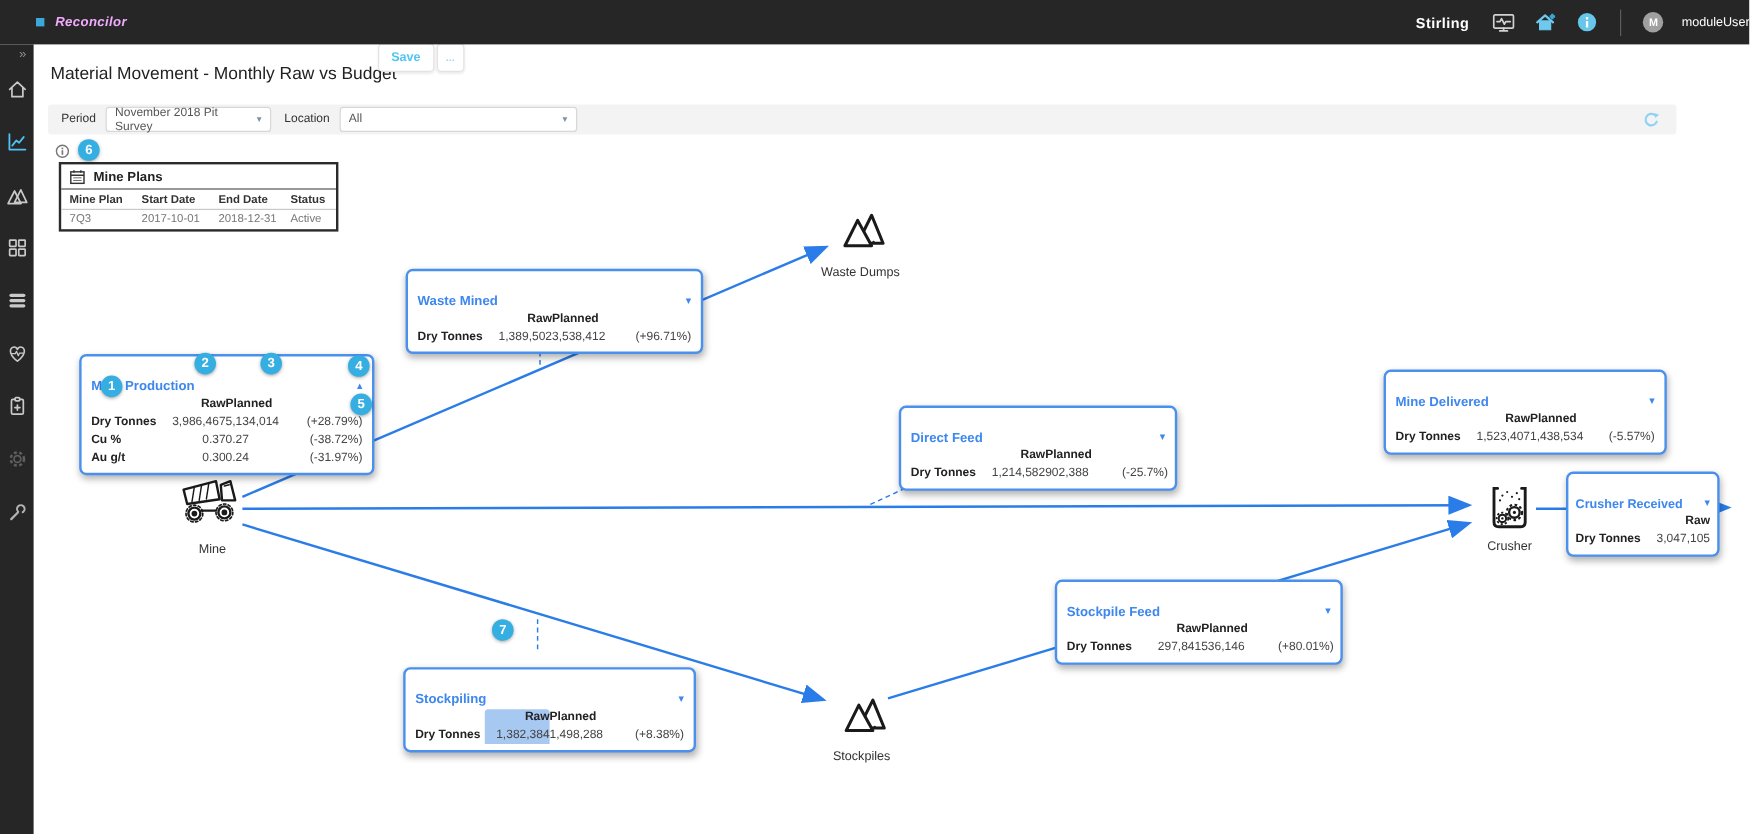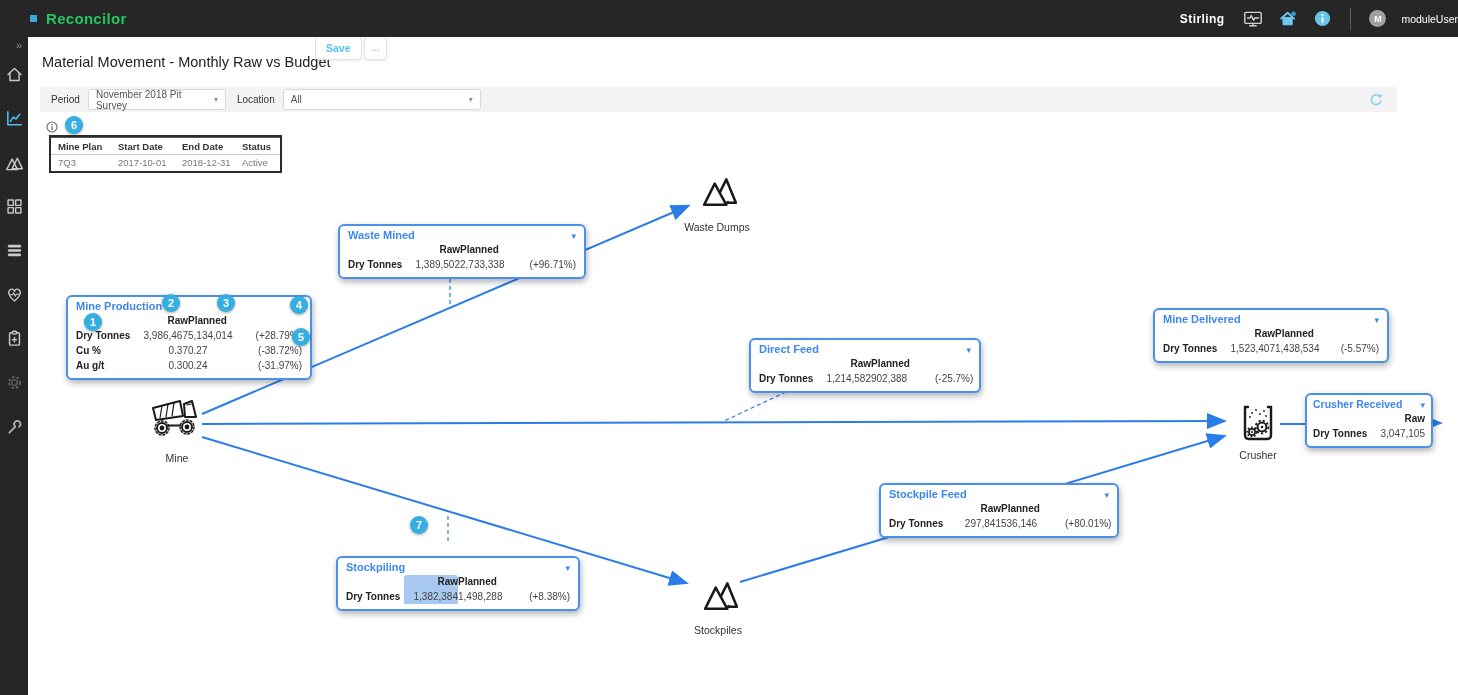--- a/index.html
+++ b/index.html
@@ -1,21 +1,21 @@
 <!DOCTYPE html>
 <html><head>
 <meta charset="utf-8">
 <style>
   html,body{margin:0;padding:0;background:#fff;font-family:"Liberation Sans",sans-serif;}
   #app{position:relative;width:1458px;height:695px;overflow:hidden;background:#fff;}
 
   
   .topbar{position:absolute;left:0;top:0;width:100%;height:37px;background:#262626;display:flex;align-items:center;z-index:10;}
   .brand-square{width:7px;height:7px;background:#39A9DC;margin-left:30px;margin-right:9px;}
-  .brand{color:#22c55e;font-size:15px;font-weight:bold;letter-spacing:.3px;}
+  .brand{color:#f0abfc;font-size:11px;font-weight:bold;letter-spacing:.3px;font-style:italic;}
   .topbar-right{margin-left:auto;display:flex;align-items:center;gap:15px;}
   .site-name{color:#fff;font-weight:bold;font-size:12px;letter-spacing:.4px;margin-right:4px;}
   .tb-icon{display:flex;align-items:center;cursor:pointer;}
   .tb-divider{width:1px;height:22px;background:#5c5c5c;margin:0 3px;}
   .avatar{width:17px;height:17px;border-radius:50%;background:#a0a0a0;color:#fff;font-size:9px;font-weight:bold;display:flex;align-items:center;justify-content:center;}
   .username{color:#fff;font-size:10.5px;}
 
   
   .sidebar{position:absolute;left:0;top:37px;width:28px;height:658px;background:#262626;display:flex;flex-direction:column;align-items:center;z-index:9;}
   .sb-chevrons{color:#8f8f8f;font-size:11px;align-self:flex-end;margin:3px 6px 14px 0;line-height:1;cursor:pointer;}
@@ -41,21 +41,21 @@
   .mp-head{display:flex;border-top:1px solid #555;padding:3px 7px 2px;font-size:9.5px;font-weight:bold;color:#333;}
   .mp-row{display:flex;border-top:1px solid #c9c9c9;padding:2px 7px 3px;font-size:9.5px;color:#777;}
   .mpc0{width:60px;}.mpc1{width:64px;}.mpc2{width:60px;}.mpc3{flex:1;}
 
   
   svg.lines{position:absolute;left:0;top:0;z-index:1;}
   .node-icon{position:absolute;z-index:2;cursor:pointer;}
   .node-label{position:absolute;z-index:2;font-size:10.5px;color:#333;text-align:center;}
 
   .card{position:absolute;z-index:3;background:#fff;border:2px solid #4A90ED;border-radius:6px;box-shadow:1px 3px 6px rgba(0,0,0,.3);padding:3px 8px 5px;white-space:nowrap;}
-  .card-head{display:flex;align-items:flex-end;justify-content:space-between;margin-bottom:2px;}
+  .card-head{display:flex;align-items:flex-start;justify-content:space-between;margin-bottom:2px;margin-top:16px;}
   .card-title{color:#3D87EE;font-weight:bold;font-size:11px;}
   .collapse{color:#3D87EE;font-size:9px;margin-left:8px;cursor:pointer;}
   .crow{display:flex;font-size:10px;color:#444;line-height:15px;}
   .chead{font-weight:bold;color:#222;line-height:14px;}
   .c-label{flex:0 0 58px;font-weight:bold;color:#222;}
   .c-raw{flex:0 0 54px;text-align:right;}
   .c-planned{flex:0 0 60px;}
   .c-pct{flex:1;text-align:right;padding-left:4px;}
   .hl{background:#A6C8F1;}
   .hl-top{border-radius:3px 3px 0 0;}
@@ -190,20 +190,28 @@
 
   <span class="info-ann">
     <svg width="12" height="12" viewBox="0 0 12 12">
       <circle cx="6" cy="6" r="5" fill="none" stroke="#777" stroke-width="1.2"></circle>
       <rect x="5.3" y="3" width="1.4" height="1.4" fill="#777"></rect>
       <rect x="5.3" y="5.2" width="1.4" height="3.8" fill="#777"></rect>
     </svg>
   </span>
 
   <div class="mptable">
+    <div class="mp-title">
+      <svg width="13" height="13" viewBox="0 0 13 13" fill="none" stroke="#333" stroke-width="1.2">
+        <rect x="1" y="2.2" width="11" height="9.6"></rect>
+        <path d="M1,5 H12 M3.6,0.8 V3 M9.4,0.8 V3"></path>
+        <path d="M3,7.2 H10 M3,9.4 H10" stroke-width="0.8" stroke="#666"></path>
+      </svg>
+      <span>Mine Plans</span>
+    </div>
     <div class="mp-head">
       <span class="mpc0">Mine Plan</span>
       <span class="mpc1">Start Date</span>
       <span class="mpc2">End Date</span>
       <span class="mpc3">Status</span>
     </div>
     <div class="mp-row">
       <span class="mpc0">7Q3</span>
       <span class="mpc1">2017-10-01</span>
       <span class="mpc2">2018-12-31</span>
@@ -295,21 +303,21 @@
     </div>
     <div class="crow chead">
       <span class="c-label"></span>
       <span class="c-raw">Raw</span>
       <span class="c-planned">Planned</span>
       <span class="c-pct"></span>
     </div>
     <div class="crow">
       <span class="c-label">Dry Tonnes</span>
       <span class="c-raw">1,389,502</span>
-      <span class="c-planned">2,733,338</span>
+      <span class="c-planned">3,538,412</span>
       <span class="c-pct">(+96.71%)</span>
     </div>
   </div>
 
   <div class="card" style="left:66px;top:295px;width:226px;">
     <div class="card-head">
       <span class="card-title">Mine Production</span>
       <span class="collapse">▴</span>
     </div>
     <div class="crow chead">

